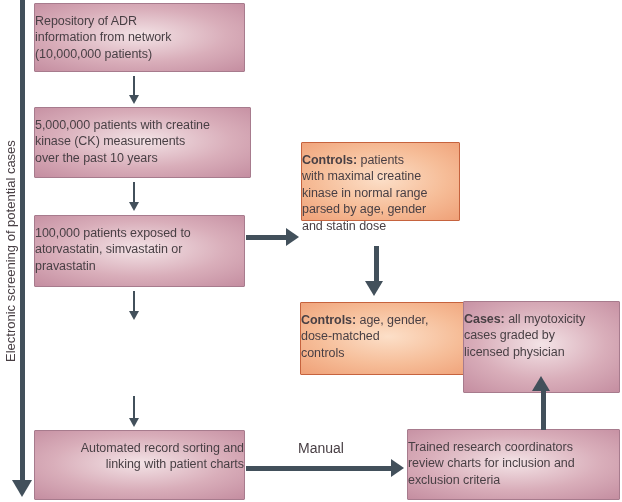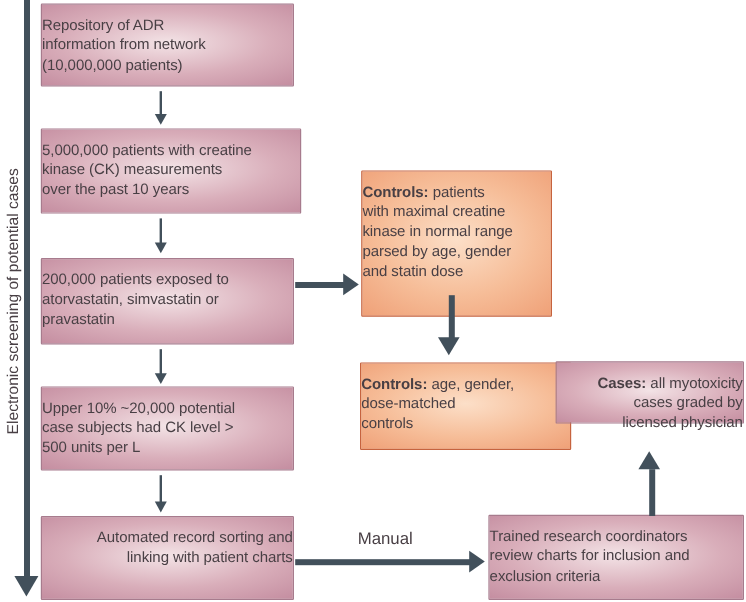--- a/index.html
+++ b/index.html
@@ -70,59 +70,54 @@
     <div class="box-text">Repository of ADR
 information from network
 (10,000,000 patients)</div>
   </div>
   <div class="box pink" style="left:34px;top:107px;width:217px;height:71px;">
     <div class="box-text">5,000,000 patients with creatine
 kinase (CK) measurements
 over the past 10 years</div>
   </div>
   <div class="box pink" style="left:34px;top:215px;width:211px;height:72px;">
-    <div class="box-text">200,000 patients exposed to
+    <div class="box-text">100,000 patients exposed to
 atorvastatin, simvastatin or
 pravastatin</div>
-  </div>
-  <div class="box pink" style="left:34px;top:322px;width:211px;height:70px;">
-    <div class="box-text">Upper 10% ~20,000 potential
-case subjects had CK level &gt;
-500 units per L</div>
   </div>
   <div class="box pink" style="left:34px;top:430px;width:211px;height:70px;text-align:right;">
     <div class="box-text">Automated record sorting and
 linking with patient charts</div>
   </div>
 
   <div class="shaft" style="left:133px;top:76px;width:2px;height:20px;"></div>
   <div class="head down-s" style="left:129px;top:95px;"></div>
 
   <div class="shaft" style="left:133px;top:182px;width:2px;height:21px;"></div>
   <div class="head down-s" style="left:129px;top:202px;"></div>
 
   <div class="shaft" style="left:133px;top:291px;width:2px;height:21px;"></div>
   <div class="head down-s" style="left:129px;top:311px;"></div>
 
   <div class="shaft" style="left:133px;top:396px;width:2px;height:23px;"></div>
   <div class="head down-s" style="left:129px;top:418px;"></div>
 
-  <div class="box orange" style="left:301px;top:142px;width:159px;height:122px;">
+  <div class="box orange" style="left:301px;top:142px;width:159px;height:79px;">
     <div class="box-text"><b>Controls:</b><span> patients
 with maximal creatine
 kinase in normal range
 parsed by age, gender
 and statin dose</span></div>
   </div>
   <div class="box orange" style="left:300px;top:302px;width:176px;height:73px;">
     <div class="box-text"><b>Controls:</b><span> age, gender,
 dose-matched
 controls</span></div>
   </div>
-  <div class="box pink" style="left:463px;top:301px;width:157px;height:52px;text-align:right;">
+  <div class="box pink" style="left:463px;top:301px;width:157px;height:92px;">
     <div class="box-text"><b>Cases:</b><span> all myotoxicity
 cases graded by
 licensed physician</span></div>
   </div>
   <div class="box pink" style="left:407px;top:429px;width:213px;height:71px;">
     <div class="box-text">Trained research coordinators
 review charts for inclusion and
 exclusion criteria</div>
   </div>
 

